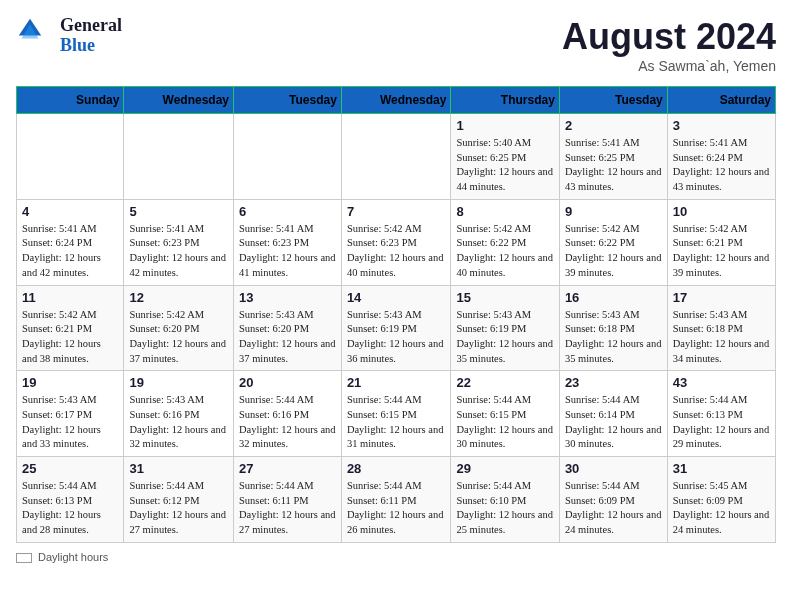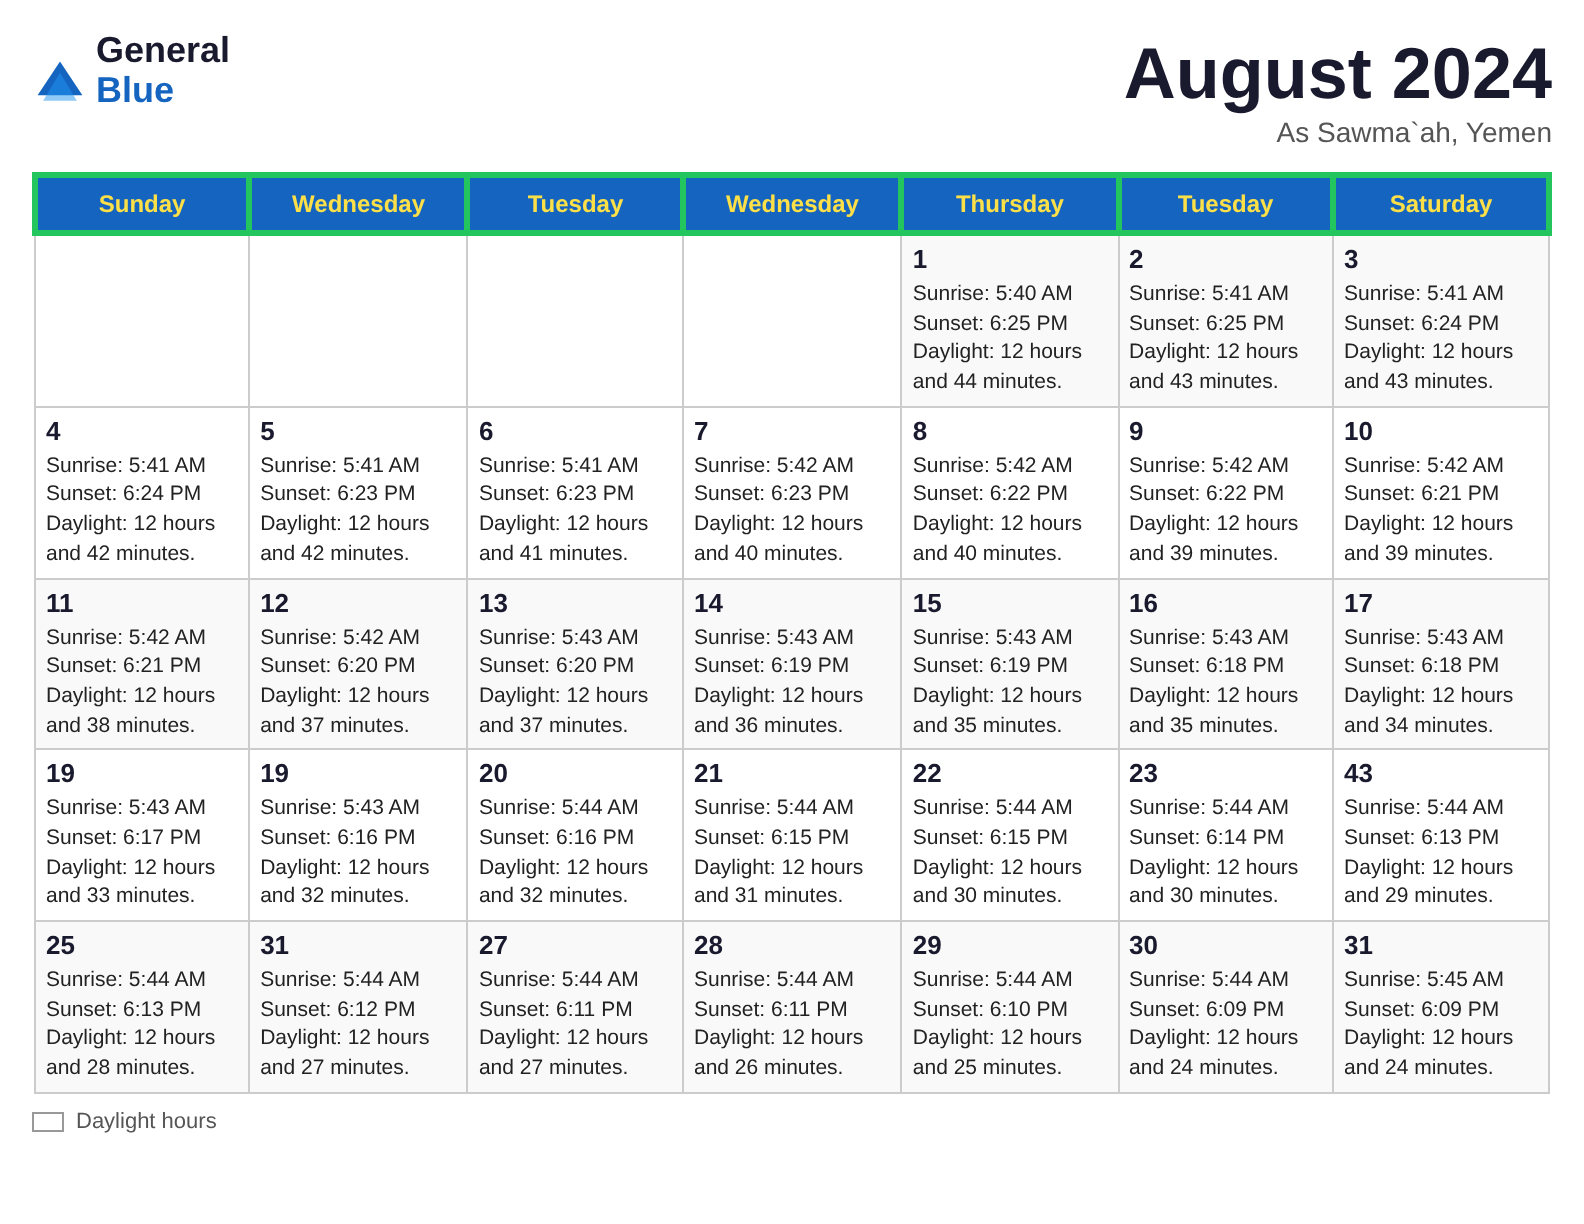--- a/index.html
+++ b/index.html
@@ -11,22 +11,23 @@
       padding: 16px;
     }
     .header {
       display: flex;
       justify-content: space-between;
       align-items: flex-start;
       margin-bottom: 12px;
     }
     .logo {
       display: flex;
-      align-items: flex-end;
-      gap: 4px;
+      align-items: flex-start;
+      gap: 16px;
+      font-family: Liberation Serif, serif;
     }
     .logo-text {
       font-size: 18px;
       font-weight: bold;
       color: #1a1a2e;
       line-height: 1.1;
     }
     .logo-text .blue { color: #1565c0; }
     .logo-icon {
       width: 28px;
@@ -44,26 +45,26 @@
       font-size: 14px;
       color: #555;
     }
     table {
       width: 100%;
       border-collapse: collapse;
       font-size: 11px;
     }
     thead tr th {
       background: #1565c0;
-      color: #fde047;
+      color: #000000;
       padding: 6px 4px;
-      text-align: center;
+      text-align: right;
       font-size: 12px;
       font-weight: bold;
-      border: 3px solid #22c55e;
+      border: 1px solid #22c55e;
     }
     tbody tr td {
       border: 1px solid #ccc;
       vertical-align: top;
       padding: 4px 5px;
       height: 80px;
       width: 113px;
       background: #fff;
     }
     tbody tr:nth-child(odd) td {
@@ -73,30 +74,31 @@
       font-size: 13px;
       font-weight: bold;
       color: #1a1a2e;
       display: block;
       margin-bottom: 3px;
     }
     .day-info {
       font-size: 10.5px;
       color: #222;
       line-height: 1.4;
+      font-family: Liberation Serif, serif;
     }
     .empty-cell {
       background: #fff !important;
     }
     .footer {
       margin-top: 8px;
       font-size: 11px;
       color: #555;
       display: flex;
-      align-items: center;
+      align-items: flex-end;
       gap: 6px;
     }
     .legend-box {
       width: 16px;
       height: 10px;
       background: #fff;
       border: 1px solid #999;
       display: inline-block;
     }
   </style>

